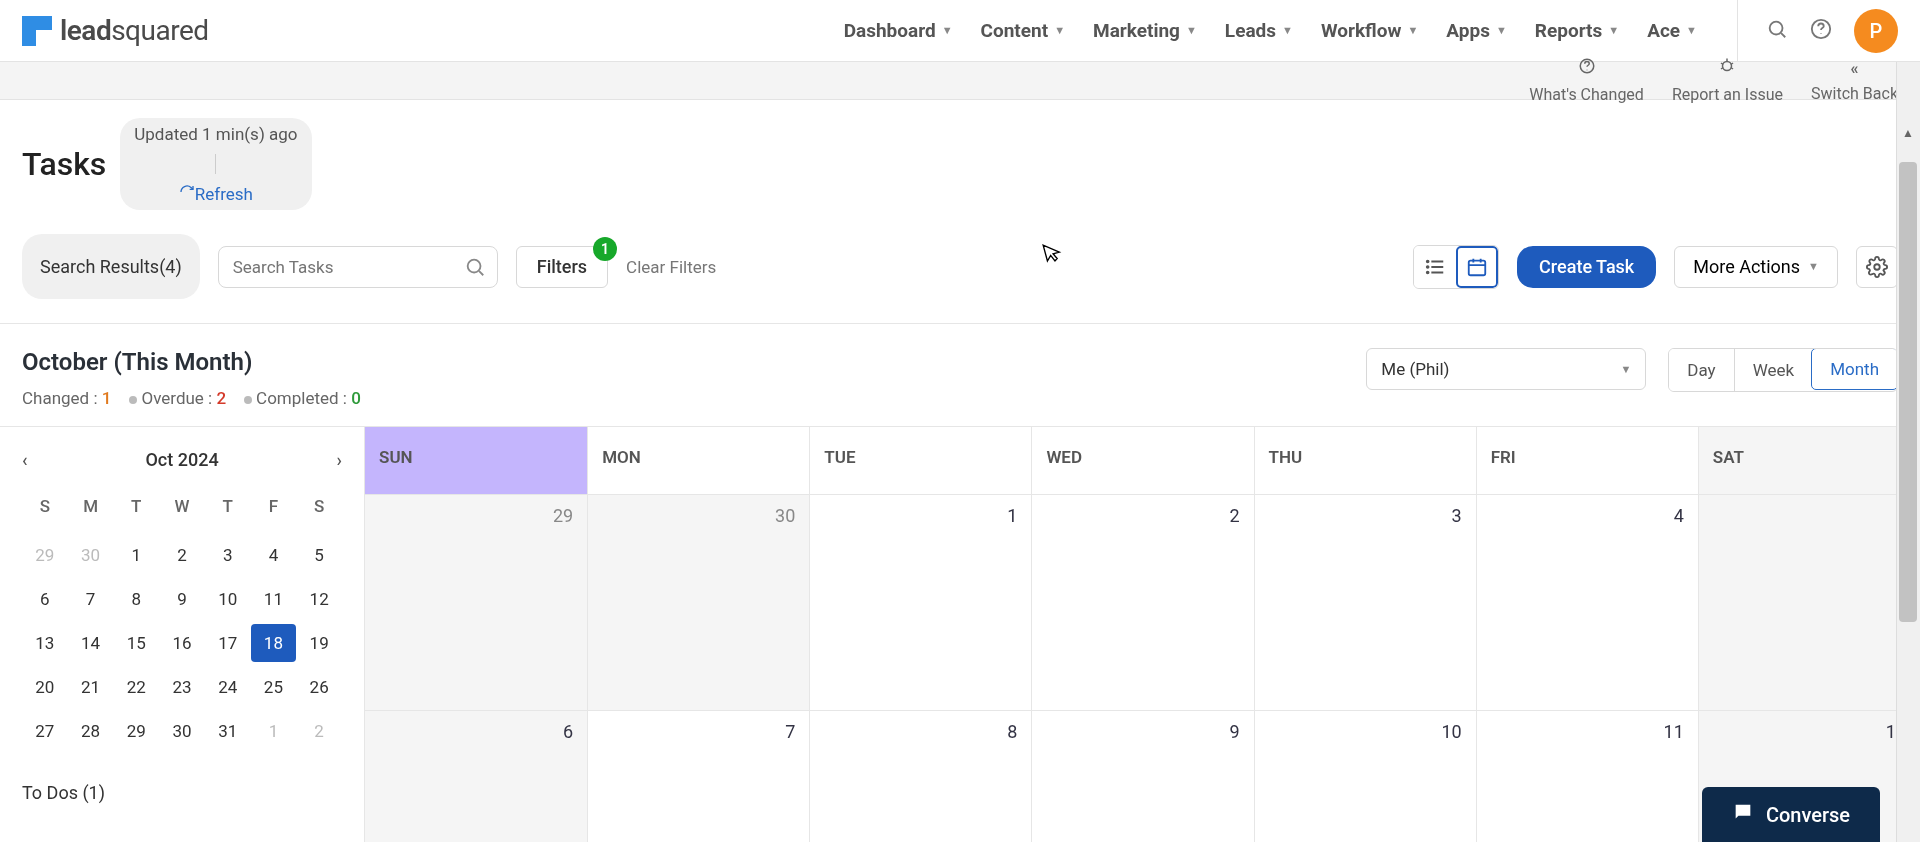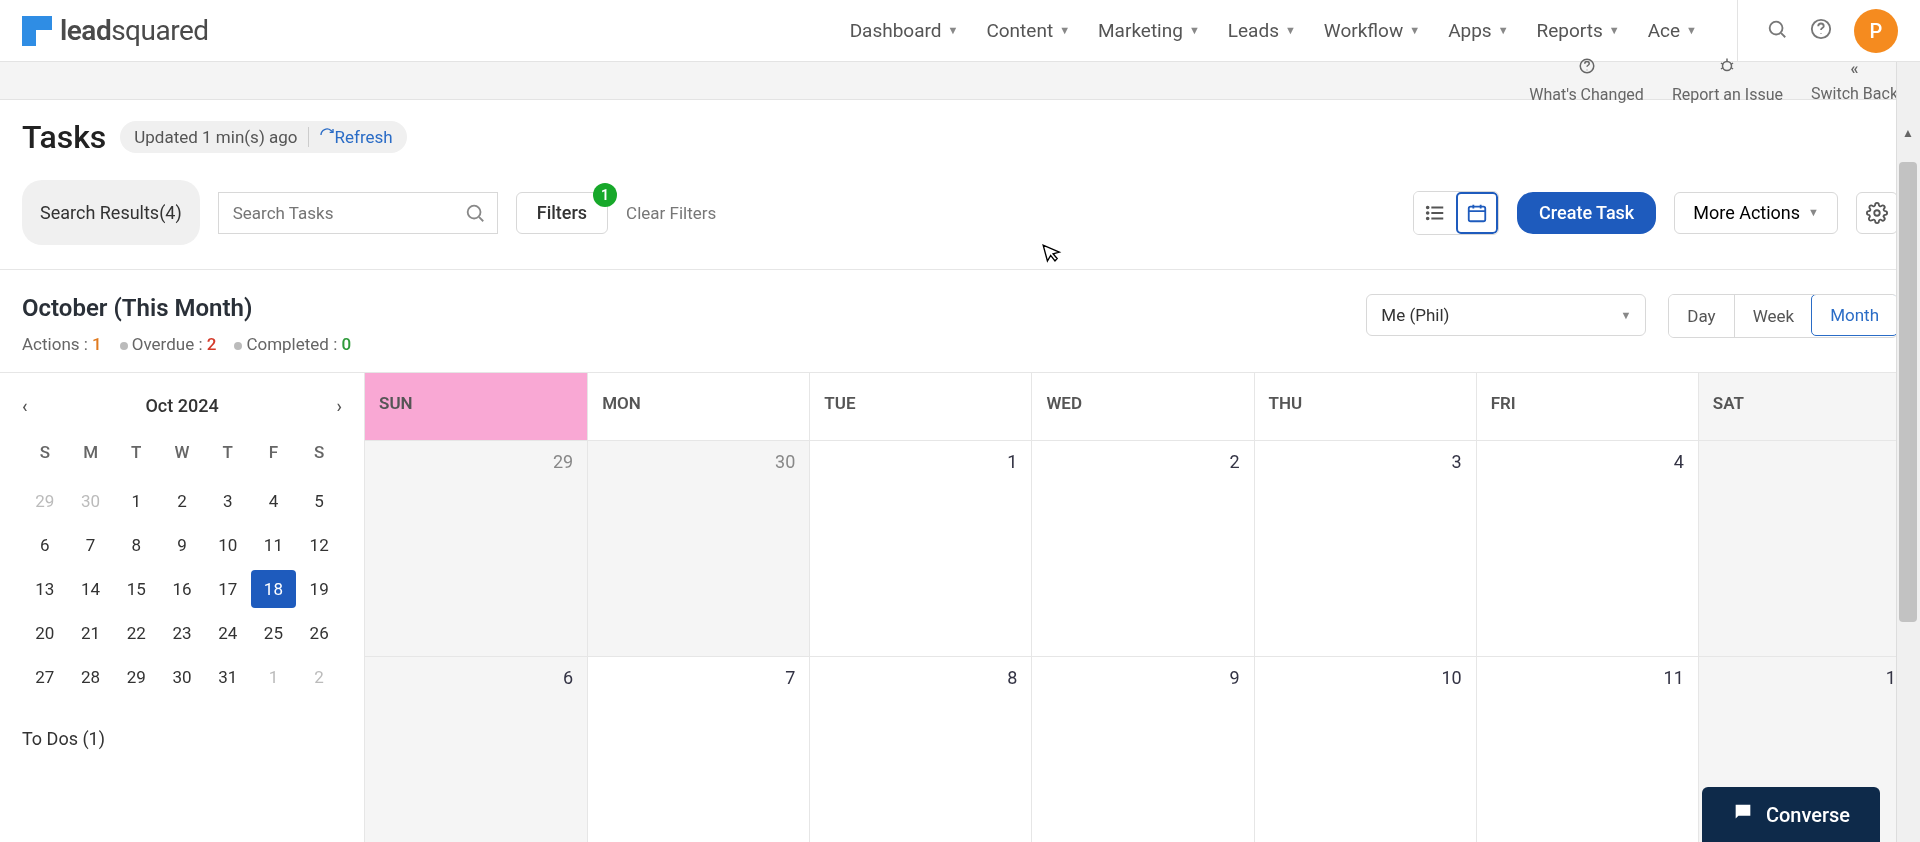--- a/index.html
+++ b/index.html
@@ -5,43 +5,43 @@
 * { box-sizing: border-box; margin: 0; padding: 0; font-family: -apple-system, BlinkMacSystemFont, "Segoe UI", Roboto, sans-serif; }
 body { background: #fff; color: #333; width: 1920px; height: 842px; overflow: hidden; position: relative; }
 
 
 .topnav { height: 62px; border-bottom: 1px solid #e3e3e3; display: flex; align-items: center; padding: 0 22px; }
 .logo { display: flex; align-items: center; font-size: 28px; color: #4a4a4a; font-weight: 400; letter-spacing: -0.5px; }
 .logo-badge { width: 30px; height: 30px; background: #2f8de4; margin-right: 8px; position: relative; }
 .logo-badge::after { content:""; position:absolute; width: 16px; height: 16px; background:#fff; right:0; bottom:0; }
 .logo b { font-weight: 600; }
 .nav-spacer { flex: 1; }
-.nav-menu { display: flex; gap: 28px; align-items: center; }
+.nav-menu { display: flex; gap: 28px; align-items: center; font-weight: bold; }
 .nav-item { color: #555; font-size: 19px; display: flex; align-items: center; gap: 6px; cursor: pointer; }
 .caret { font-size: 11px; color: #888; }
 .nav-right { display: flex; align-items: center; gap: 22px; margin-left: 40px; padding-left: 28px; border-left: 1px solid #e3e3e3; height: 100%; }
 .icon-btn { color: #777; cursor: pointer; }
 .avatar { width: 44px; height: 44px; border-radius: 50%; background: #f58b1f; color: #fff; display: flex; align-items: center; justify-content: center; font-size: 20px; font-weight: 500; }
 
 
 .subbar { height: 38px; background: #f4f4f4; border-bottom: 1px solid #e3e3e3; display: flex; justify-content: flex-end; align-items: center; padding: 0 22px; gap: 28px; font-size: 16px; color: #666; }
 .subbar .sub-link { display: flex; align-items: center; gap: 6px; cursor: pointer; flex-direction: column; }
 
 
 .title-row { padding: 18px 22px 24px 22px; display: flex; align-items: center; gap: 14px; }
 .page-title { font-size: 32px; font-weight: 500; color: #222; }
-.updated-pill { background: #f0f0f0; border-radius: 20px; padding: 6px 14px; font-size: 17px; color: #555; display:flex; align-items:center; gap:10px;}
+.updated-pill { background: #f0f0f0; border-radius: 20px; padding: 6px 14px; font-size: 17px; color: #555; display:flex; align-items:center; gap:10px;flex-direction:column;}
 .updated-pill .sep { width:1px; height: 20px; background:#ccc;}
 .refresh { color: #2a6cc6; cursor: pointer; display:flex; align-items:center;}
 
 
 .tool-row { padding: 0 22px 24px 22px; display: flex; align-items: center; gap: 18px; }
 .pill-btn { background: #f0f0f0; border-radius: 20px; padding: 22px 18px; font-size: 18px; color: #333; }
 .search-box { position: relative; width: 280px; }
-.search-box input { width: 100%; height: 42px; border: 1px solid #d8d8d8; border-radius: 0; padding: 0 30px 0 14px; font-size: 17px; outline: none; color: #333; }
+.search-box input { width: 100%; height: 42px; border: 1px solid #d8d8d8; border-radius: 8px; padding: 0 30px 0 14px; font-size: 17px; outline: none; color: #333; }
 .search-box .s-icon { position: absolute; right: 12px; top: 10px; color: #888; }
 .filter-btn { border: 1px solid #d8d8d8; border-radius: 6px; height: 42px; padding: 0 20px; font-size: 18px; font-weight: 500; color: #333; background: #fff; position: relative; cursor: pointer; }
 .badge { position: absolute; top: -10px; right: -10px; width: 24px; height: 24px; border-radius: 50%; background: #17a82a; color: #fff; font-size: 14px; display: flex; align-items: center; justify-content: center; font-weight:600;}
 .link-muted { color: #777; font-size: 17px; cursor: pointer; }
 .tool-spacer { flex: 1; }
 .view-toggle { display: flex; border: 1px solid #d8d8d8; border-radius: 6px; overflow: hidden; }
 .vt-btn { width: 42px; height: 42px; display: flex; align-items: center; justify-content: center; color: #555; border: none; background: #fff; cursor: pointer; }
 .vt-btn.active { border: 2px solid #1e5bbd; color: #1e5bbd; border-radius: 5px; }
 .btn-primary { background: #1e5bbd; color: #fff; border: none; border-radius: 16px; height: 42px; padding: 0 22px; font-size: 18px; font-weight: 500; cursor: pointer; }
 .btn-secondary { background: #fff; border: 1px solid #d8d8d8; border-radius: 6px; height: 42px; padding: 0 18px; font-size: 18px; display: flex; align-items: center; gap: 8px; cursor: pointer; }
@@ -71,21 +71,21 @@
 .mini-grid { display: grid; grid-template-columns: repeat(7, 1fr); gap: 6px 0; text-align: center; font-size: 17px; }
 .mini-dow { color: #666; font-weight: 500; padding: 6px 0 14px;}
 .mini-day { padding: 9px 0; color: #333; cursor:pointer;}
 .mini-day.other { color: #bbb; }
 .mini-day.today { background: #1e5bbd; color: #fff; border-radius: 4px;}
 .todos { margin-top: 32px; font-size: 18px; color: #333;}
 
 .big-cal { flex:1; display:flex; flex-direction:column;}
 .big-head { display:grid; grid-template-columns: repeat(7,1fr); height: 68px; }
 .bh-cell { border-left:1px solid #e6e6e6; padding: 20px 14px; font-size: 17px; font-weight: 600; color: #555; }
-.bh-cell:first-child { border-left:none; background:#f9a8d4;}
+.bh-cell:first-child { border-left:none; background:#c4b5fd;}
 .bh-cell:last-child { background:#f5f5f5;}
 .big-grid-row { display:grid; grid-template-columns: repeat(7,1fr); height: 216px; border-top:1px solid #e6e6e6;}
 .bg-cell { border-left:1px solid #e6e6e6; padding: 10px 14px; font-size: 18px; color: #334; text-align: right; }
 .bg-cell:first-child { border-left:none; background:#f5f5f5;}
 .bg-cell:last-child { background:#f5f5f5;}
 .bg-cell.other { color:#888; background:#f5f5f5; }
 
 
 .converse { position:absolute; right: 40px; bottom: 0; background: #0e2a4a; color:#fff; padding: 14px 30px; font-size: 20px; font-weight:500; border-radius: 6px 6px 0 0; display:flex; gap:12px; align-items:center; cursor:pointer;}
 
@@ -245,21 +245,21 @@
         <path d="M19.4 15a1.7 1.7 0 0 0 .34 1.87l.06.06a2 2 0 1 1-2.83 2.83l-.06-.06a1.7 1.7 0 0 0-1.87-.34 1.7 1.7 0 0 0-1 1.55V21a2 2 0 1 1-4 0v-.09a1.7 1.7 0 0 0-1-1.55 1.7 1.7 0 0 0-1.87.34l-.6.06a2 2 0 1 1-2.83-2.83l.06-.06a1.7 1.7 0 0 0 .34-1.87 1.7 1.7 0 0 0-1.55-1H3a2 2 0 1 1 0-4h.09a1.7 1.7 0 0 0 1.55-1 1.7 1.7 0 0 0-.34-1.87l-.06-.06a2 2 0 1 1 2.83-2.83l.06.06a1.7 1.7 0 0 0 1.87.34H9a1.7 1.7 0 0 0 1-1.55V3a2 2 0 1 1 4 0v.09a1.7 1.7 0 0 0 1 1.55 1.7 1.7 0 0 0 1.87-.34l.06-.06a2 2 0 1 1 2.83 2.83l-.06.06a1.7 1.7 0 0 0-.34 1.87V9a1.7 1.7 0 0 0 1.55 1H21a2 2 0 1 1 0 4h-.09a1.7 1.7 0 0 0-1.55 1z"></path>
       </svg>
     </button>
 </div>
 
 <div class="cal-area">
   <div class="cal-head">
     <div>
       <div class="month-title">October (This Month)</div>
       <div class="status-row">
-        <span><span>Actions :</span> <span class="cnt-orange">1</span></span>
+        <span><span>Changed :</span> <span class="cnt-orange">1</span></span>
         <span><span class="dot"></span><span>Overdue :</span> <span class="cnt-red">2</span></span>
         <span><span class="dot"></span><span>Completed :</span> <span class="cnt-green">0</span></span>
       </div>
     </div>
     <div class="cal-controls">
       <div class="select-user">
         <span>Me (Phil)</span>
         <span class="caret">▼</span>
       </div>
       <div class="range-toggle">

